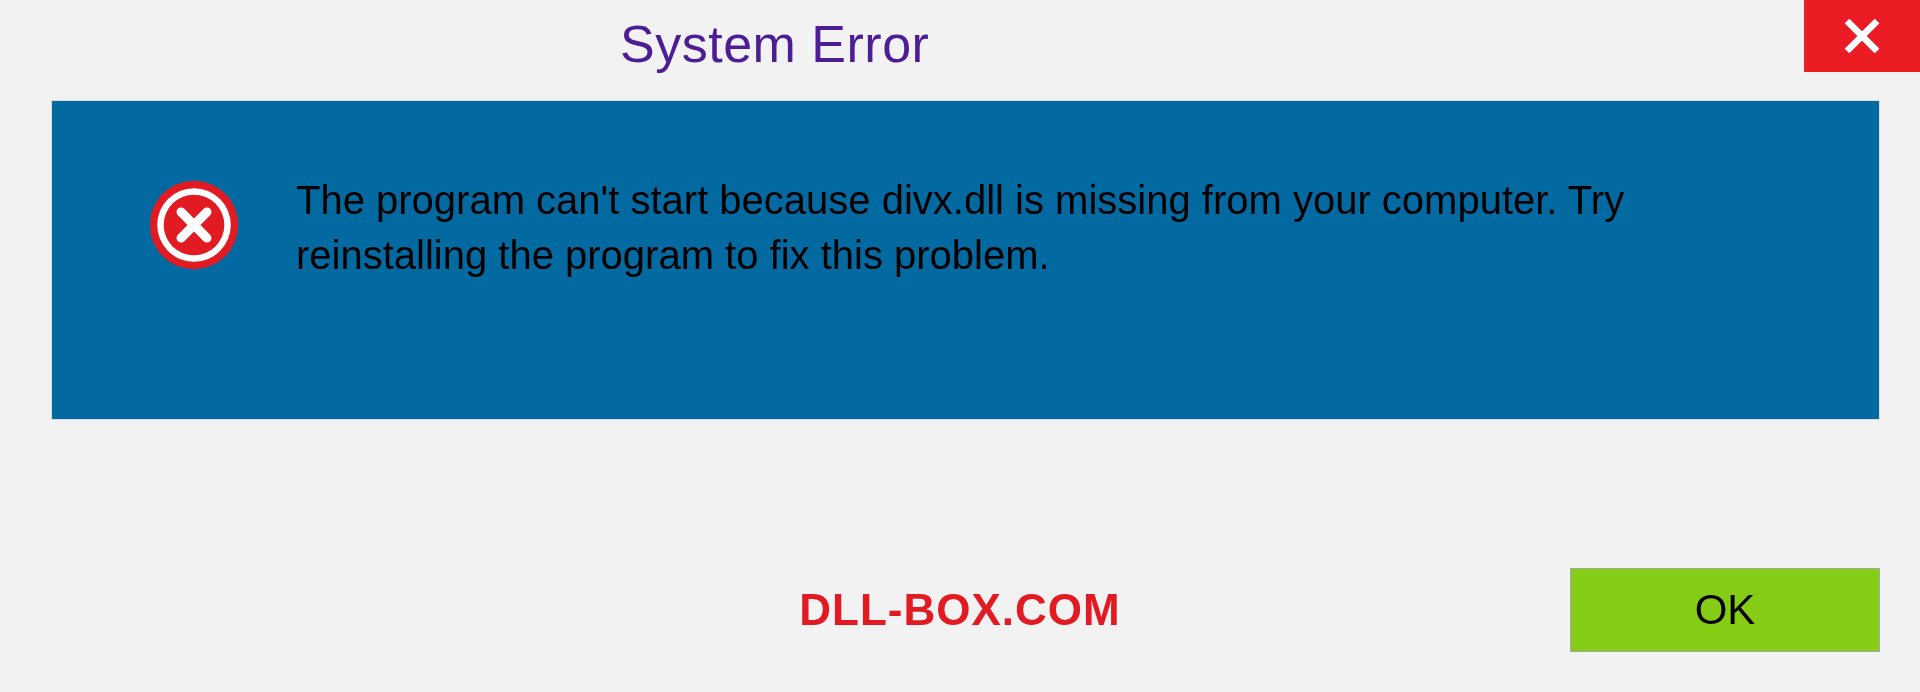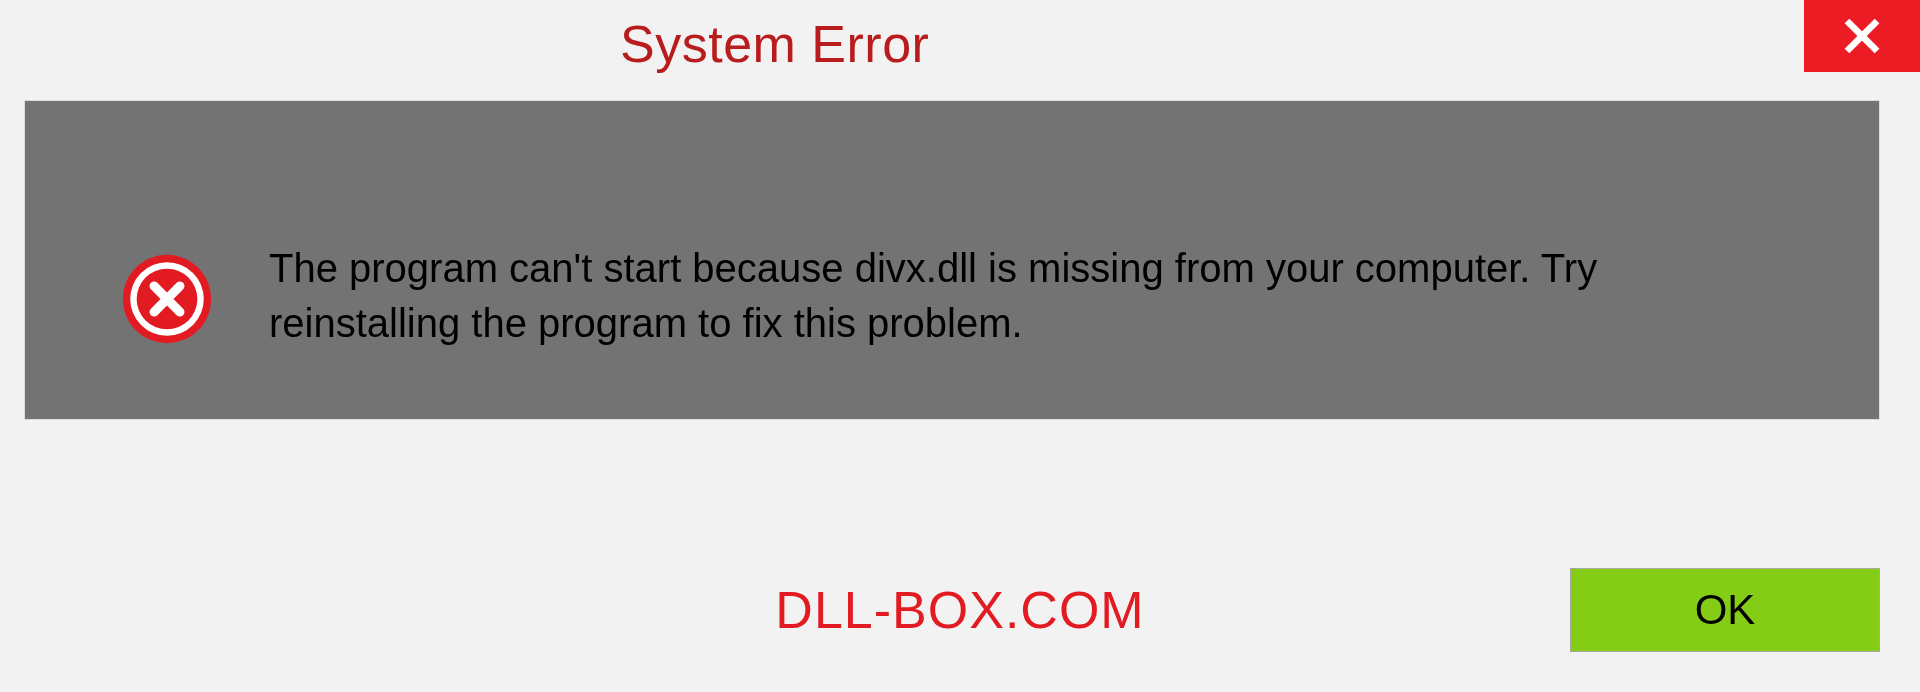--- a/index.html
+++ b/index.html
@@ -18,47 +18,47 @@
     .titlebar {
       width: 100%;
       height: 88px;
       display: flex;
       align-items: center;
       position: relative;
     }
     .title {
       font-size: 52px;
       font-weight: 400;
-      color: #b91c1c;
+      color: #4c1d95;
       margin-left: 620px;
       letter-spacing: 0.5px;
     }
     .close-button {
       position: absolute;
       right: 0;
       top: 0;
       width: 116px;
       height: 72px;
       background: #eb1c24;
       display: flex;
       align-items: center;
       justify-content: center;
       cursor: pointer;
     }
     .close-button svg {
       width: 38px;
       height: 38px;
     }
     .content-box {
-      background: #737373;
+      background: #0369a1;
       border: 1px solid #dcdcdc;
-      margin: 12px 40px 0 24px;
+      margin: 12px 40px 0 51px;
       height: 320px;
       display: flex;
-      align-items: center;
+      align-items: flex-start;
       padding: 72px 60px 0 96px;
     }
     .error-icon {
       flex-shrink: 0;
       width: 92px;
       height: 92px;
       margin-right: 56px;
       margin-top: 6px;
     }
     .message {
@@ -73,22 +73,22 @@
       right: 40px;
       bottom: 40px;
       display: flex;
       align-items: center;
       justify-content: flex-end;
     }
     .watermark {
       position: absolute;
       left: 50%;
       transform: translateX(-50%);
-      font-size: 52px;
-      font-weight: 400;
+      font-size: 44px;
+      font-weight: 700;
       color: #e21b22;
       letter-spacing: 1px;
       font-family: Arial, sans-serif;
     }
     .ok-button {
       width: 310px;
       height: 84px;
       background: #84cc16;
       border: 1px solid #a8a8a8;
       font-size: 42px;

